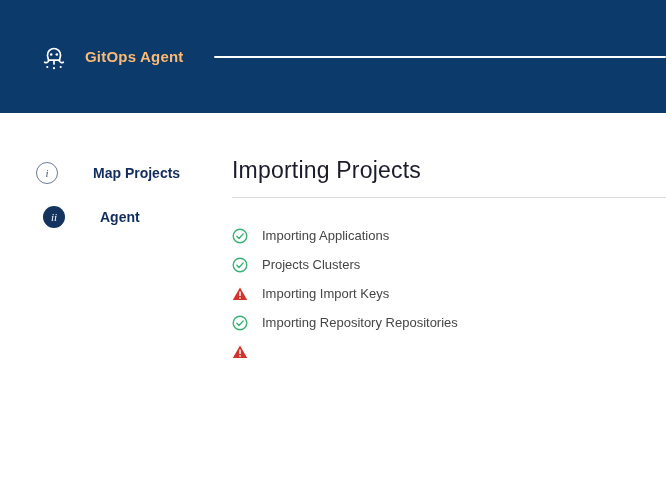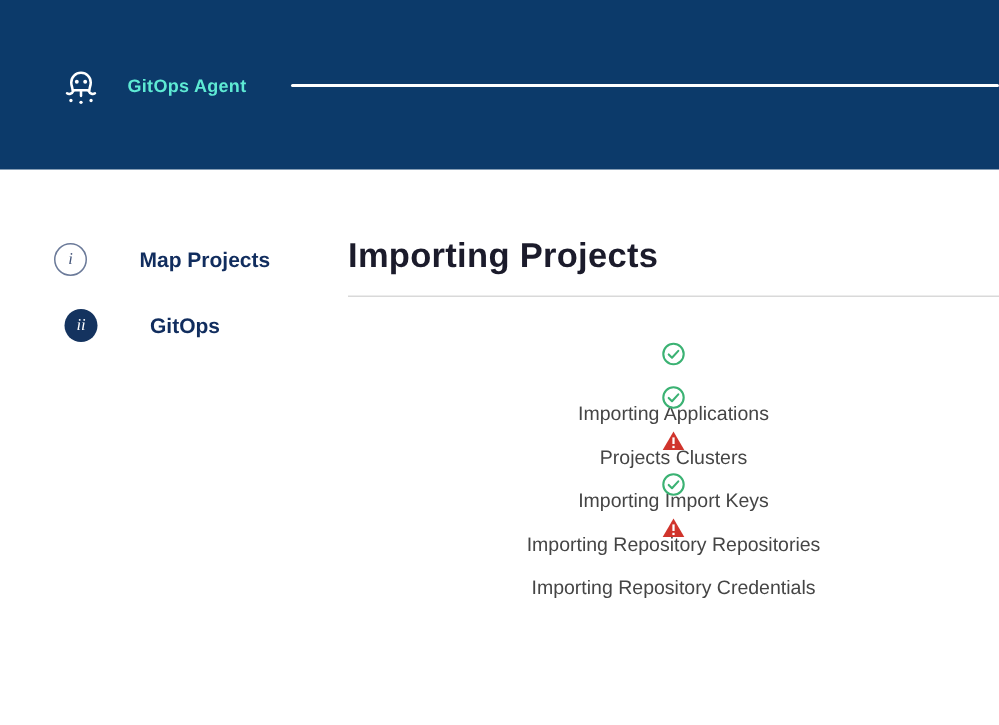--- a/index.html
+++ b/index.html
@@ -21,46 +21,46 @@
   .header {
     height:113px;
     background:var(--brand);
     display:flex;
     align-items:center;
     padding-left:38px;
     padding-right:0;
   }
   .brand { display:flex; align-items:center; gap:15px; flex-shrink:0; }
   .brand-logo { width:32px; height:32px; display:block; }
-  .brand-title { color:#5eead4; font-size:12px; font-weight:700; white-space:nowrap; letter-spacing:.2px; }
+  .brand-title { color:#fdba74; font-size:15px; font-weight:700; white-space:nowrap; letter-spacing:.2px; }
   .header-rule { flex:1; height:2px; background:#ffffff; margin-left:30px; border-radius:1px; }
 
   
   .content { display:flex; align-items:flex-start; }
 
   
   .stepper { width:232px; padding:49px 0 0 36px; flex-shrink:0; }
   .step { display:flex; align-items:center; gap:19px; height:22px; margin-bottom:22px; cursor:pointer; }
   .step-badge {
     width:22px; height:22px; border-radius:50%;
     display:flex; align-items:center; justify-content:center;
     font-size:11px; font-style:italic; font-family:"Liberation Serif", serif;
     flex-shrink:0;
   }
   .step-badge.inactive { border:1px solid #6b7a99; color:#44557a; background:#ffffff; }
   .step-badge.active { background:var(--step-navy); color:#ffffff;margin-left:7px; }
   .step-label { color:#112d5e; font-size:14px; font-weight:600;padding-left:16px; }
 
   
   .main { flex:1; padding-top:44px; min-width:0; }
-  .page-title { font-size:23px; font-weight:700; color:#1b1b2b; letter-spacing:.2px; }
+  .page-title { font-size:23px; font-weight:400; color:#1b1b2b; letter-spacing:.2px; }
   .title-divider { border:none; border-top:1px solid #d9d9d9; margin-top:13px; }
 
   .import-list { margin-top:30px; }
-  .import-row { display:flex; align-items:center; gap:24px; height:29px;flex-direction:column; }
+  .import-row { display:flex; align-items:flex-start; gap:14px; height:29px; }
   .row-icon { width:16px; height:16px; display:none; flex-shrink:0; }
   .import-row.success .icon-success { display:block; color:var(--success); }
   .import-row.error .icon-error { display:block; color:var(--error); }
   .row-label { font-size:13px; color:#454545; }
 </style>
 </head>
 <body>
 
 <div class="header">
   <div class="brand">
@@ -84,21 +84,21 @@
 
 <div class="content">
 
   <div class="stepper">
     <div class="step">
       <span class="step-badge inactive">i</span>
       <span class="step-label">Map Projects</span>
     </div>
     <div class="step">
       <span class="step-badge active">ii</span>
-      <span class="step-label">GitOps</span>
+      <span class="step-label">Agent</span>
     </div>
   </div>
 
   <div class="main">
     <h1 class="page-title">Importing Projects</h1>
     <hr class="title-divider">
 
     <div class="import-list">
 
       <div class="import-row success">
@@ -139,18 +139,17 @@
         <span class="row-label">Importing Repository Repositories</span>
       </div>
 
       <div class="import-row error">
 
         <svg class="row-icon icon-error" viewBox="0 0 16 16">
             <path d="M8 1.6L15.2 14H.8z" fill="currentColor"></path>
             <rect x="7.25" y="5.6" width="1.5" height="4.4" fill="#ffffff"></rect>
             <rect x="7.25" y="11.2" width="1.5" height="1.5" fill="#ffffff"></rect>
           </svg>
-        <span class="row-label">Importing Repository Credentials</span>
       </div>
 
     </div>
   </div>
 </div>
 
 </body></html>

